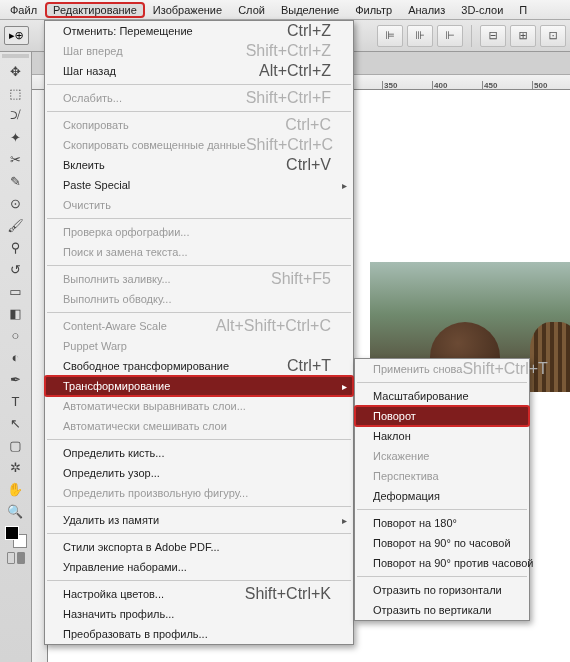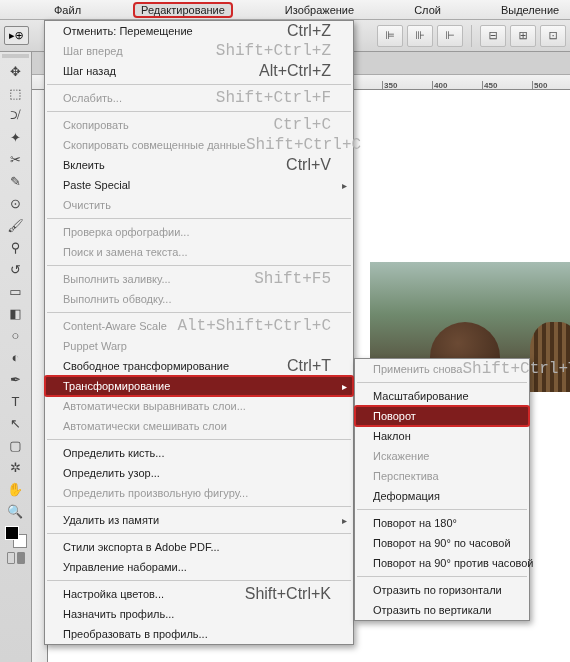--- a/index.html
+++ b/index.html
@@ -1,19 +1,19 @@
 <!DOCTYPE html>
 <html><head>
 <meta charset="utf-8">
 <style>
   * { margin: 0; padding: 0; box-sizing: border-box; }
   body { font-family: Tahoma, Arial, sans-serif; font-size: 11px; background: #b0b0b0; width: 570px; height: 662px; overflow: hidden; position: relative; }
   
   .menubar { background: linear-gradient(#f4f4f4,#e5e5e5); height: 20px; display: flex; align-items: center; padding: 0 2px; border-bottom: 1px solid #aaa; }
-  .menubar-item { padding: 2px 8px; color: #222; cursor: default; margin-left: 44px; }
+  .menubar-item { padding: 2px 8px; color: #222; cursor: default; }
   .menubar-item.hl { border: 2px solid #d02828; border-radius: 4px; background: #dcdcdc; padding: 0 6px; }
   
   .toolbar { background: linear-gradient(#e8e8e8,#d6d6d6); height: 32px; border-bottom: 1px solid #999; display: flex; align-items: center; padding: 0 4px; gap: 4px; }
   .tb-btn { width: 26px; height: 22px; background: linear-gradient(#f8f8f8,#e2e2e2); border: 1px solid #bbb; border-radius: 2px; display: flex; align-items: center; justify-content: center; font-size: 11px; color: #555; }
   .tb-active { border: 1px solid #888; padding: 2px 4px; background: #e8e8e8; border-radius: 2px; display:flex; align-items:center;}
   .tb-label { color:#444; margin-left: 40px; font-size:11px;}
   .tb-sep { width:1px; height:22px; background:#bbb; margin:0 4px;}
   
   .toolbox { position: absolute; left: 0; top: 52px; width: 32px; background: linear-gradient(#e5e5e5,#d4d4d4); height: 610px; border-right: 1px solid #999; display: flex; flex-direction: column; padding: 2px; gap: 0; }
   .tool { width: 26px; height: 22px; margin: 0 auto; display: flex; align-items: center; justify-content: center; font-size: 13px; color: #444; cursor: default; border-radius: 2px; }
@@ -33,21 +33,21 @@
   .cat-img { position:absolute; left:322px; top:172px; width:216px; height:130px; background:linear-gradient(#a6bcb2 0%, #708a6e 40%, #4a3a2a 100%); }
   .cat-img::before { content:""; position:absolute; left:60px; bottom:0; width:70px; height:70px; background:radial-gradient(circle at 40% 30%, #6b4a34, #3b2618); border-radius:50% 50% 40% 40%;}
   .cat-img::after { content:""; position:absolute; right:6px; bottom:0; width:50px; height:70px; background:repeating-linear-gradient(90deg,#7a5a38 0 4px,#4a321c 4px 8px); border-radius:40% 40% 0 0;}
   
   .menu { position: absolute; background: #f4f4f4; border: 1px solid #888; box-shadow: 2px 3px 6px rgba(0,0,0,.35); }
   .menu1 { left: 44px; top: 20px; width: 310px; }
   .menu2 { left: 354px; top: 358px; width: 176px; }
   .mi { display: flex; align-items: center; height: 20px; padding: 0 22px 0 18px; color: #222; position: relative; white-space: nowrap; }
   .mi.disabled { color: #9a9a9a; }
   .mi .sc { margin-left: auto; color: #555; font-size: 16px; }
-  .mi.disabled .sc { color: #b0b0b0; font-family: Liberation Mono, monospace; }
+  .mi.disabled .sc { color: #b0b0b0; }
   .mi.sub::after { content: "▸"; position: absolute; right: 6px; font-size: 10px; color: #555; }
   .msep { height: 1px; background: #c8c8c8; margin: 3px 2px; }
   .mi.hov { background: #7f1d1d; color: #fff; }
   .mi.hov.sub::after { color:#fff; }
   .mi.hl { outline: 2px solid #d02828; outline-offset: -1px; border-radius: 2px; }
 </style>
 </head>
 <body>
 
 <div class="menubar">

